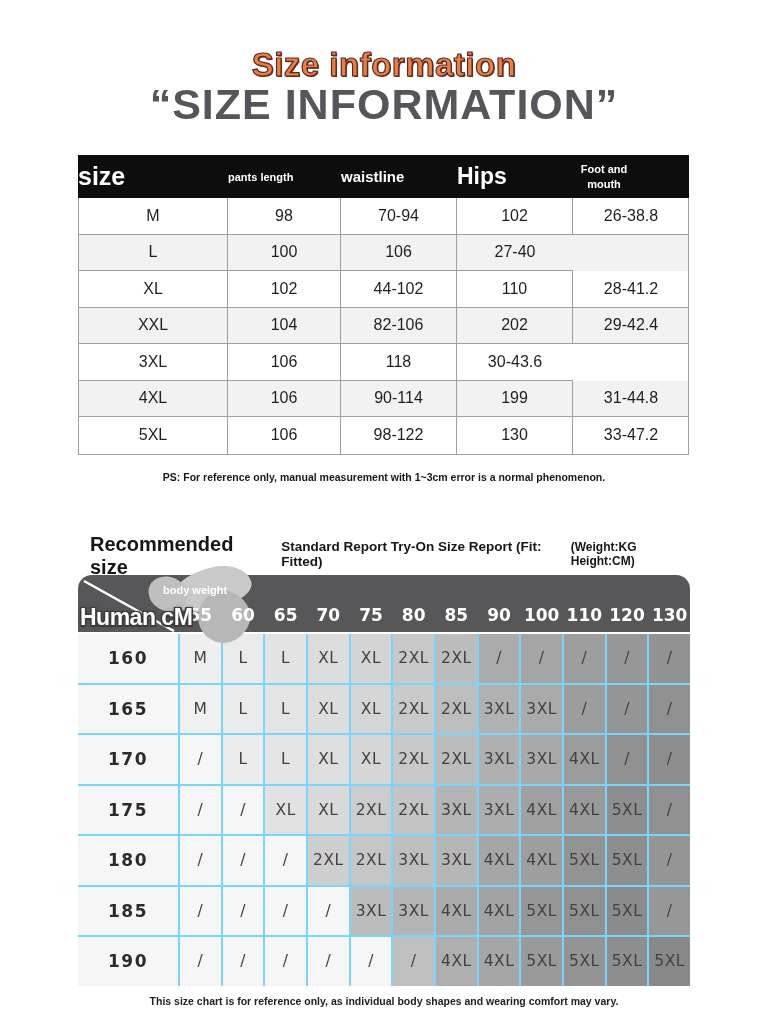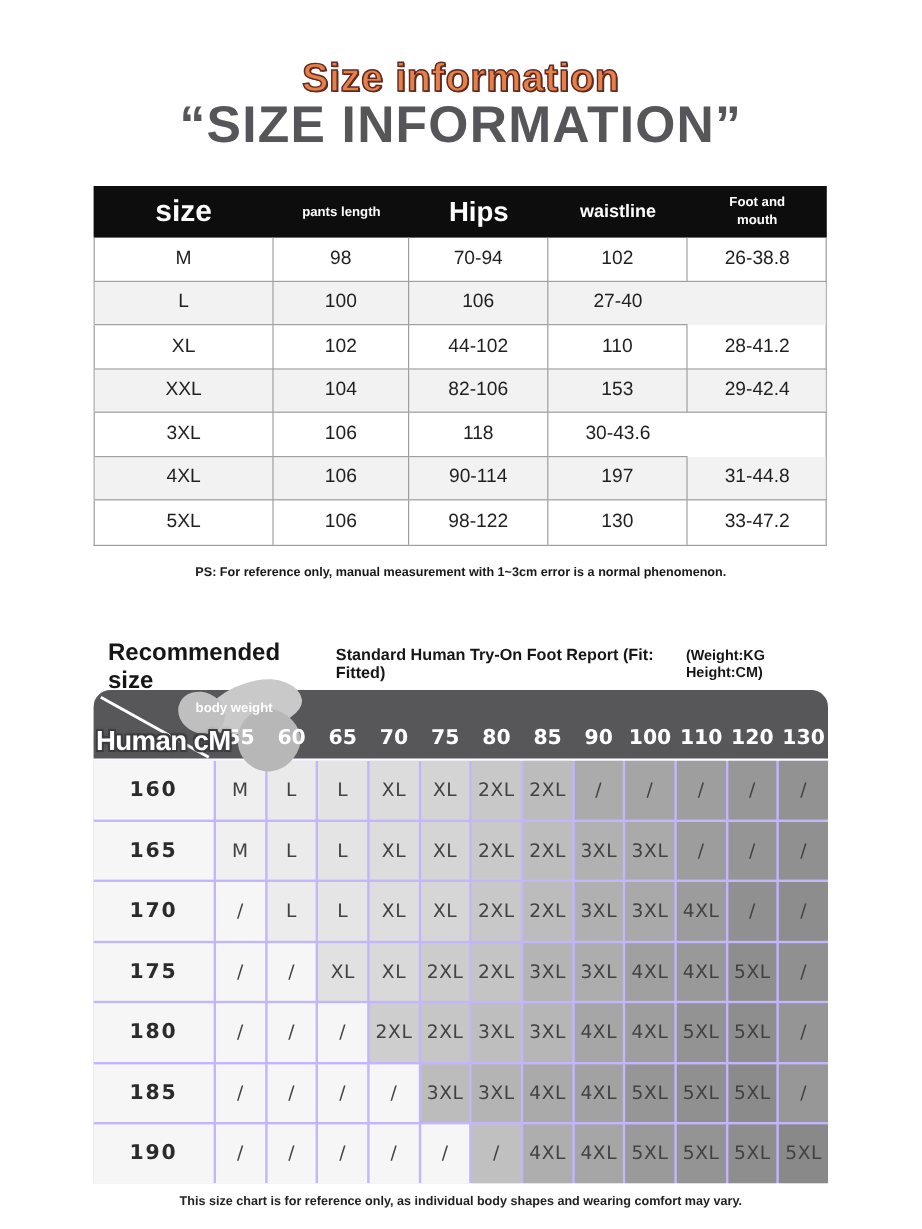--- a/index.html
+++ b/index.html
@@ -10,21 +10,21 @@
   .title-small{position:absolute;top:46px;left:0;width:768px;text-align:center;
     font-size:33px;font-weight:700;color:#e2814b;letter-spacing:.5px;
     -webkit-text-stroke:1.2px #63281d;text-shadow:1px 1px 0 #63281d;}
   .title-large{position:absolute;top:80px;left:0;width:768px;text-align:center;
     font-size:43px;font-weight:900;color:#56565a;letter-spacing:1px;}
 
   
   .size-table{position:absolute;left:78px;top:155px;width:611px;}
   .st-header{display:grid;grid-template-columns:150px 113px 116px 116px 116px;
     background:#0d0d0d;color:#fff;height:43px;}
-  .st-hcell{display:flex;align-items:center;justify-content:center;text-align:center;font-weight:700;}
+  .st-hcell{display:flex;align-items:center;justify-content:flex-start;text-align:center;font-weight:700;}
   .st-hcell.h0{font-size:25px;}
   .st-hcell.h1{font-size:11px;}
   .st-hcell.h2{font-size:15px;}
   .st-hcell.h3{font-size:23px;}
   .st-hcell.h4{font-size:11px;line-height:1.3;}
   .st-hcell.h4 span{max-width:62px;display:inline-block;}
   .st-body{border:1px solid #9f9f9f;border-top:none;}
   .st-row{display:grid;grid-template-columns:149px 113px 116px 116px 116px;height:36.5px;}
   .st-row.alt{background:#f2f2f2;}
   .st-cell{display:flex;align-items:center;justify-content:center;
@@ -56,21 +56,21 @@
     text-shadow:1.5px 1.5px 0 #3c3c3e,-1.5px -1.5px 0 #3c3c3e,1.5px -1.5px 0 #3c3c3e,
       -1.5px 1.5px 0 #3c3c3e,0 0 4px #3c3c3e;}
   .blob{position:absolute;z-index:2;}
   .blob1{left:92px;top:-7px;width:82px;height:42px;background:#c9c9c9;
     border-radius:58% 42% 55% 45%/60% 55% 45% 40%;transform:rotate(-12deg);}
   .blob2{left:120px;top:16px;width:52px;height:52px;background:#b7b7b7;
     border-radius:45% 55% 50% 50%/50% 45% 55% 50%;transform:rotate(18deg);}
   .blob3{left:70px;top:2px;width:40px;height:34px;background:#bfbfbf;
     border-radius:50%;transform:rotate(25deg);}
   .mx-body{display:grid;grid-template-columns:100px repeat(12,1fr);gap:2px;
-    grid-auto-rows:48.5px;background:#c4b5fd;margin-top:2px;}
+    grid-auto-rows:48.5px;background:#7dd3fc;margin-top:2px;}
   .mx-label{display:flex;align-items:center;justify-content:center;background:#f6f6f6;
     font-family:"DejaVu Sans",sans-serif;font-size:17px;font-weight:700;
     letter-spacing:1.5px;color:#2b2b2b;}
   .mx-cell{display:flex;align-items:center;justify-content:center;
     font-family:"DejaVu Sans",sans-serif;font-size:15.5px;color:#424242;letter-spacing:.5px;}
   .bottom-note{position:absolute;top:995px;left:0;width:768px;text-align:center;
     font-size:10.5px;font-weight:700;color:#222;}
 </style>
 </head>
 <body>
@@ -81,25 +81,25 @@
   <div class="title-large">“SIZE INFORMATION”</div>
 
   <div class="size-table">
     <div class="st-header">
       <div class="st-hcell h0">
           <span>size</span>
         </div>
       <div class="st-hcell h1">
           <span>pants length</span>
         </div>
+      <div class="st-hcell h2">
+          <span>waistline</span>
+        </div>
       <div class="st-hcell h3">
           <span>Hips</span>
-        </div>
-      <div class="st-hcell h2">
-          <span>waistline</span>
         </div>
       <div class="st-hcell h4">
           <span>Foot and mouth</span>
         </div>
     </div>
     <div class="st-body" id="st-body">
         <div class="st-row">
           <div class="st-cell">M</div>
           <div class="st-cell">98</div>
           <div class="st-cell">70-94</div>
@@ -116,50 +116,50 @@
           <div class="st-cell">XL</div>
           <div class="st-cell">102</div>
           <div class="st-cell">44-102</div>
           <div class="st-cell">110</div>
           <div class="st-cell">28-41.2</div>
         </div>
         <div class="st-row alt">
           <div class="st-cell">XXL</div>
           <div class="st-cell">104</div>
           <div class="st-cell">82-106</div>
-          <div class="st-cell">153</div>
+          <div class="st-cell">202</div>
           <div class="st-cell">29-42.4</div>
         </div>
         <div class="st-row">
           <div class="st-cell">3XL</div>
           <div class="st-cell">106</div>
           <div class="st-cell">118</div>
           <div class="st-cell">30-43.6</div>
         </div>
         <div class="st-row alt">
           <div class="st-cell">4XL</div>
           <div class="st-cell">106</div>
           <div class="st-cell">90-114</div>
-          <div class="st-cell">197</div>
+          <div class="st-cell">199</div>
           <div class="st-cell">31-44.8</div>
         </div>
         <div class="st-row">
           <div class="st-cell">5XL</div>
           <div class="st-cell">106</div>
           <div class="st-cell">98-122</div>
           <div class="st-cell">130</div>
           <div class="st-cell">33-47.2</div>
         </div>
       </div>
   </div>
   <div class="ps-note">PS: For reference only, manual measurement with 1~3cm error is a normal phenomenon.</div>
 
   <div class="rec-heading">
     <span class="rec-title">Recommended size</span>
-    <span class="rec-sub">Standard Human Try-On Foot Report (Fit: Fitted)</span>
+    <span class="rec-sub">Standard Report Try-On Size Report (Fit: Fitted)</span>
     <span class="rec-units">(Weight:KG Height:CM)</span>
   </div>
 
   <div class="matrix">
     <div class="mx-header" id="mx-header">
       <div class="mx-corner">
         <svg width="100" height="57">
           <line x1="6" y1="6" x2="96" y2="56" stroke="#ffffff" stroke-width="2.5"></line>
         </svg>
         <span class="mx-bw">body weight</span>

